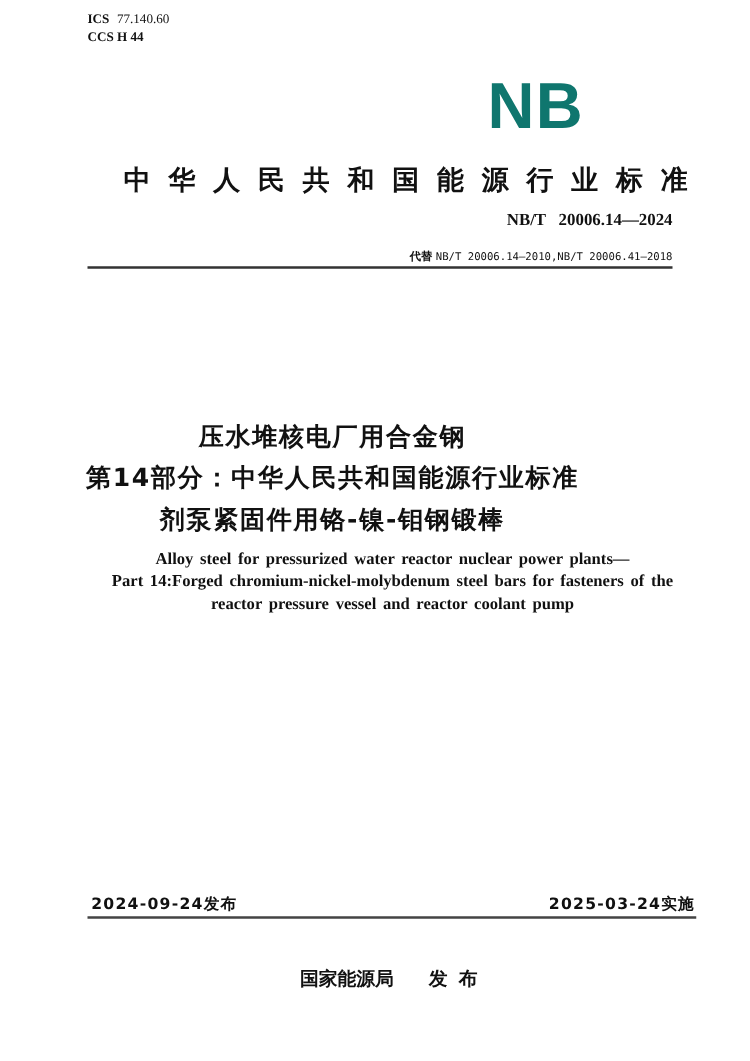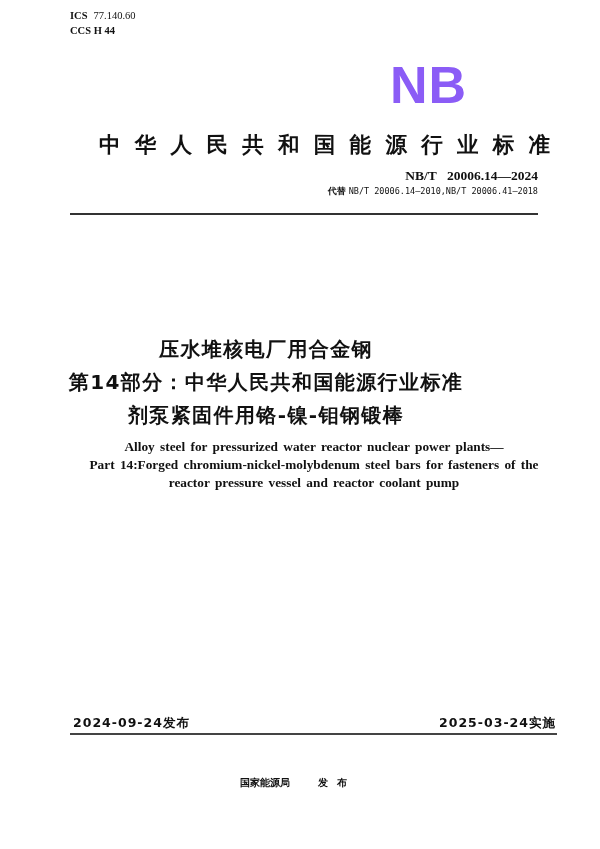--- a/index.html
+++ b/index.html
@@ -10,34 +10,34 @@
     }
     .abs { position: absolute; }
     .ics {
       left: 70px; top: 8px;
       font-family: "Liberation Serif", serif; font-weight: bold; font-size: 10.5px; line-height: 15px;
     }
     .ics .val { font-weight: normal; margin-left: 6px; }
     .nb-logo {
       left: 390px; top: 57px; width: 84px;
       font-family: "Liberation Sans", sans-serif; font-weight: bold; font-size: 52px; line-height: 56px;
-      letter-spacing: 1px; color: #8b5cf6;
+      letter-spacing: 1px; color: #0f766e;
     }
     .std-title {
       left: 68px; top: 130px; width: 490px;
       font-family: "DejaVu Sans", sans-serif; font-weight: bold; font-size: 21.5px; line-height: 30px;
       letter-spacing: 14.3px; white-space: nowrap; margin-left: 31px;
     }
     .std-no {
       right: 62px; top: 168px; text-align: right;
       font-family: "Liberation Serif", serif; font-weight: bold; font-size: 13.5px; line-height: 16px;
     }
     .std-no .sp { display: inline-block; width: 10px; }
     .replaces {
-      right: 62px; top: 185px; text-align: right; white-space: nowrap;
+      right: 62px; top: 200px; text-align: right; white-space: nowrap;
       font-size: 9px; line-height: 12px;
     }
     .replaces .lbl { font-weight: bold; }
     .replaces .codes { font-family: "DejaVu Sans Mono", monospace; font-size: 8.5px; }
     .rule-top {
       left: 70px; top: 213px; width: 468px; height: 2px; background: #333333;
     }
     .cn-title {
       left: 0; top: 333px; width: 532px; text-align: center;
       font-family: "DejaVu Sans", sans-serif; font-weight: bold; font-size: 20px; line-height: 33px;
@@ -56,21 +56,21 @@
     }
     .date-impl {
       right: 44px; top: 715px; text-align: right;
       font-weight: bold; font-size: 12.5px; line-height: 16px; letter-spacing: 1px;
     }
     .rule-bottom {
       left: 70px; top: 733px; width: 487px; height: 2px; background: #444444;
     }
     .issuer {
       left: 240px; top: 775px; white-space: nowrap;
-      font-weight: bold; font-size: 10px; line-height: 16px;
+      font-weight: bold; font-size: 15px; line-height: 16px;
     }
     .issuer .sp { display: inline-block; width: 28px; }
     .issuer .act { letter-spacing: 9px; }
   </style>
 </head>
 <body>
 
 <div class="abs ics">
   <div><span>ICS</span><span class="val">77.140.60</span></div>
   <div>CCS H 44</div>

